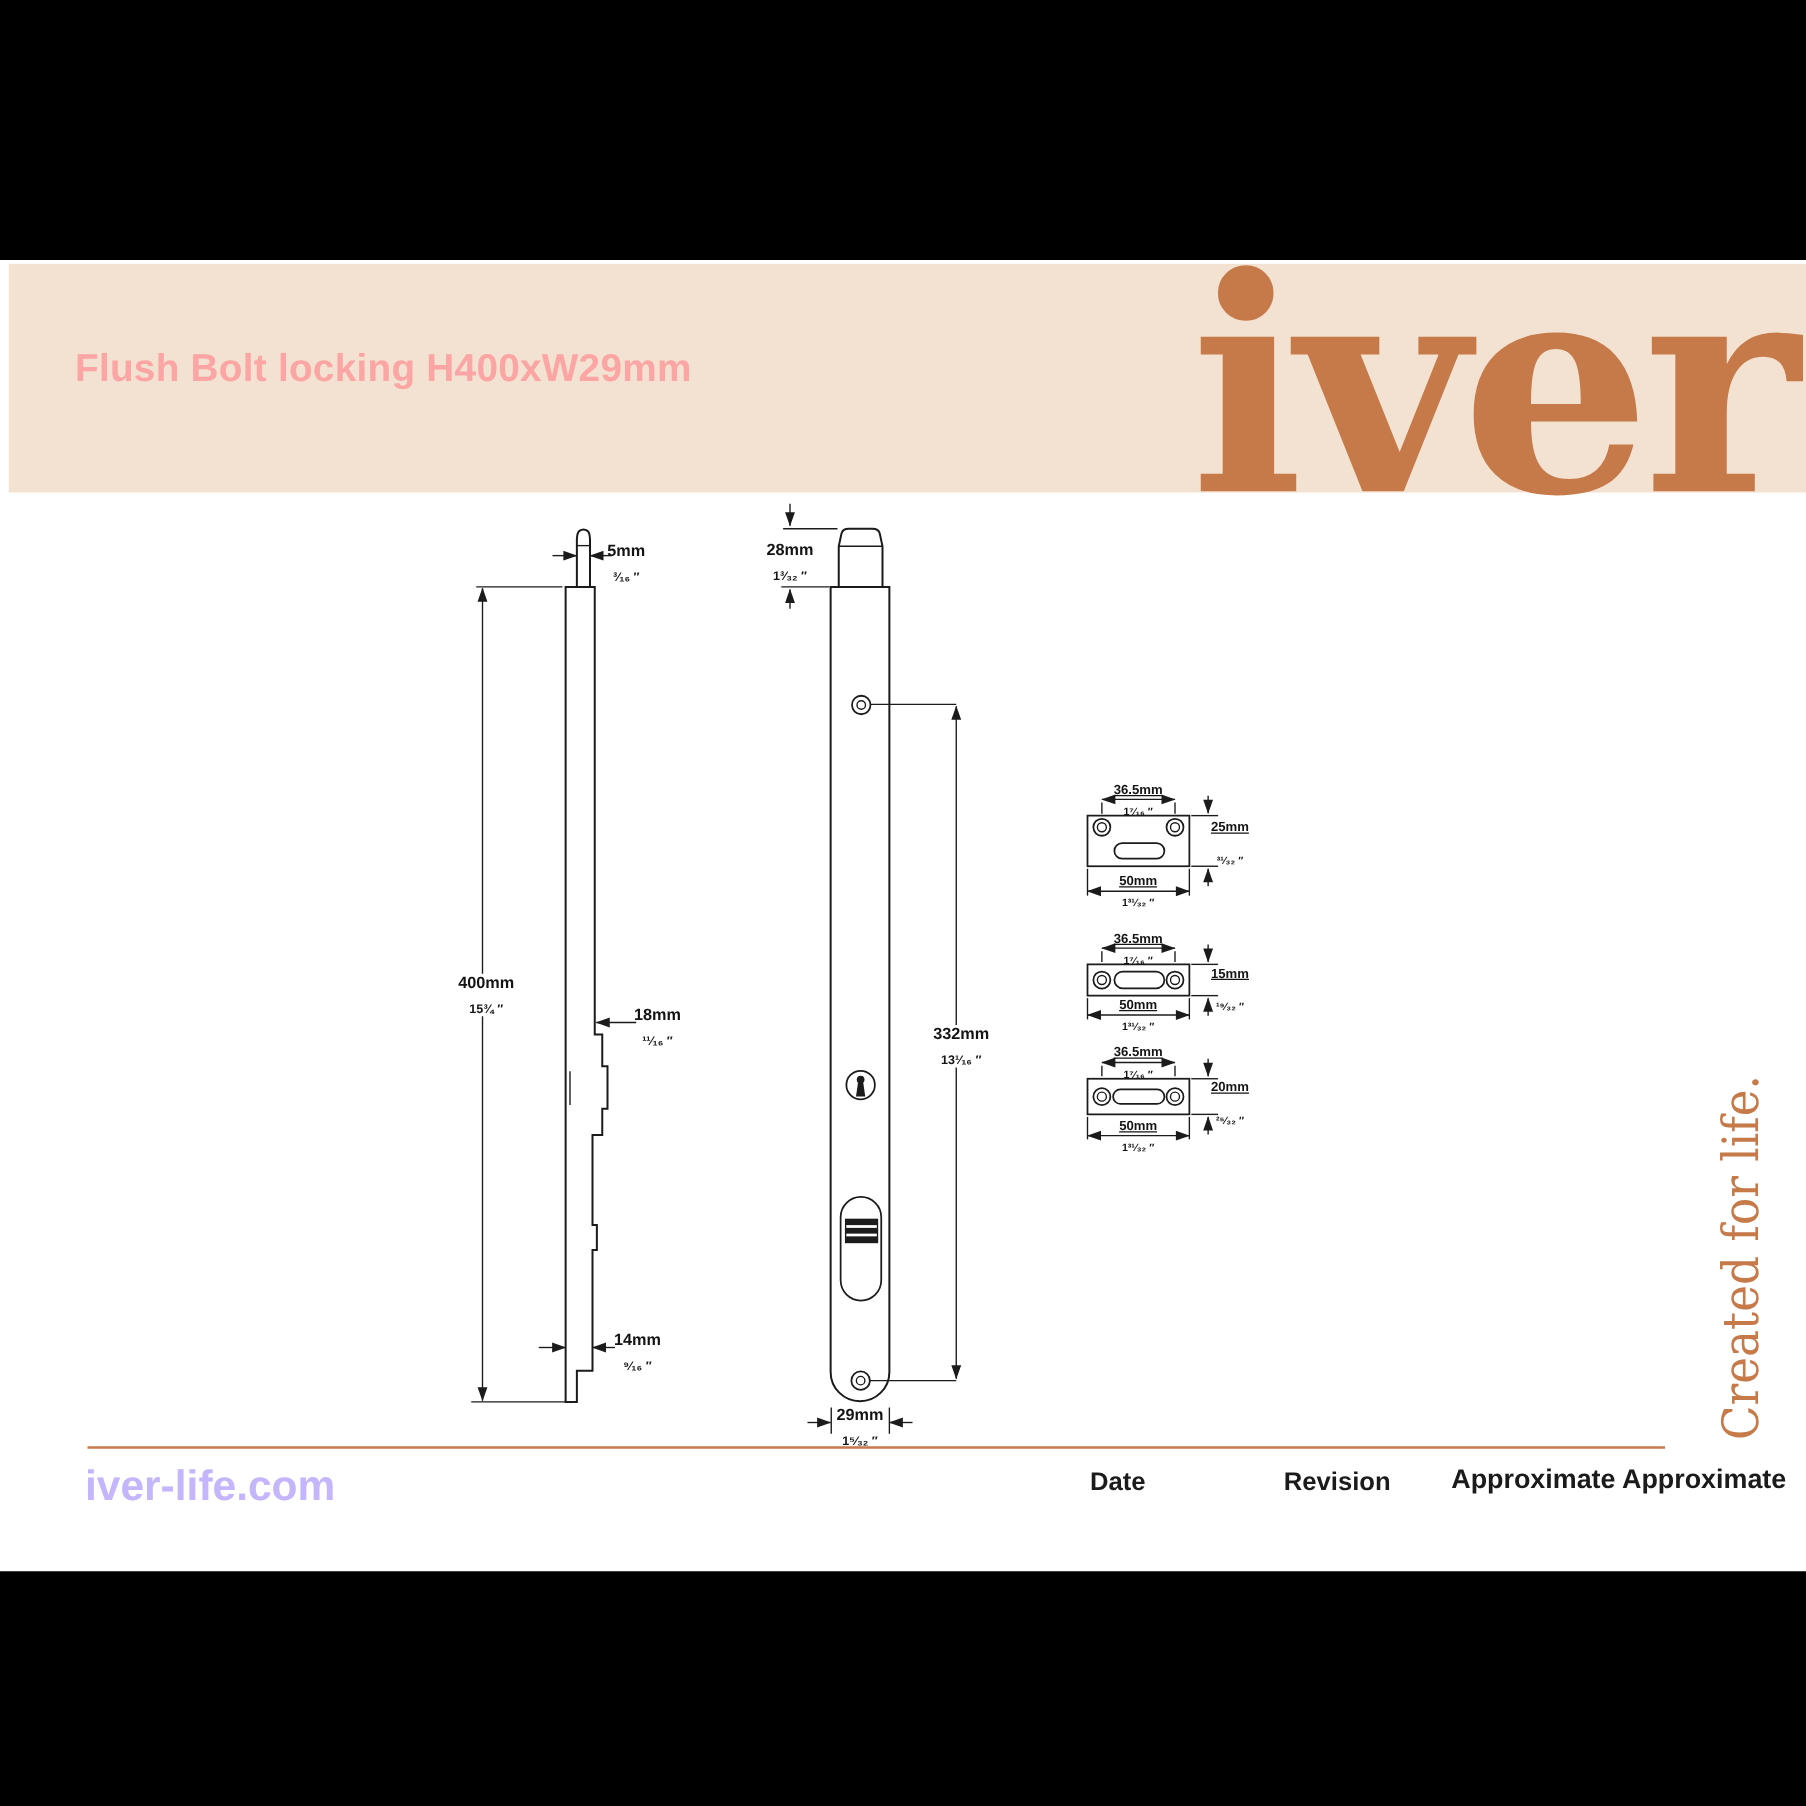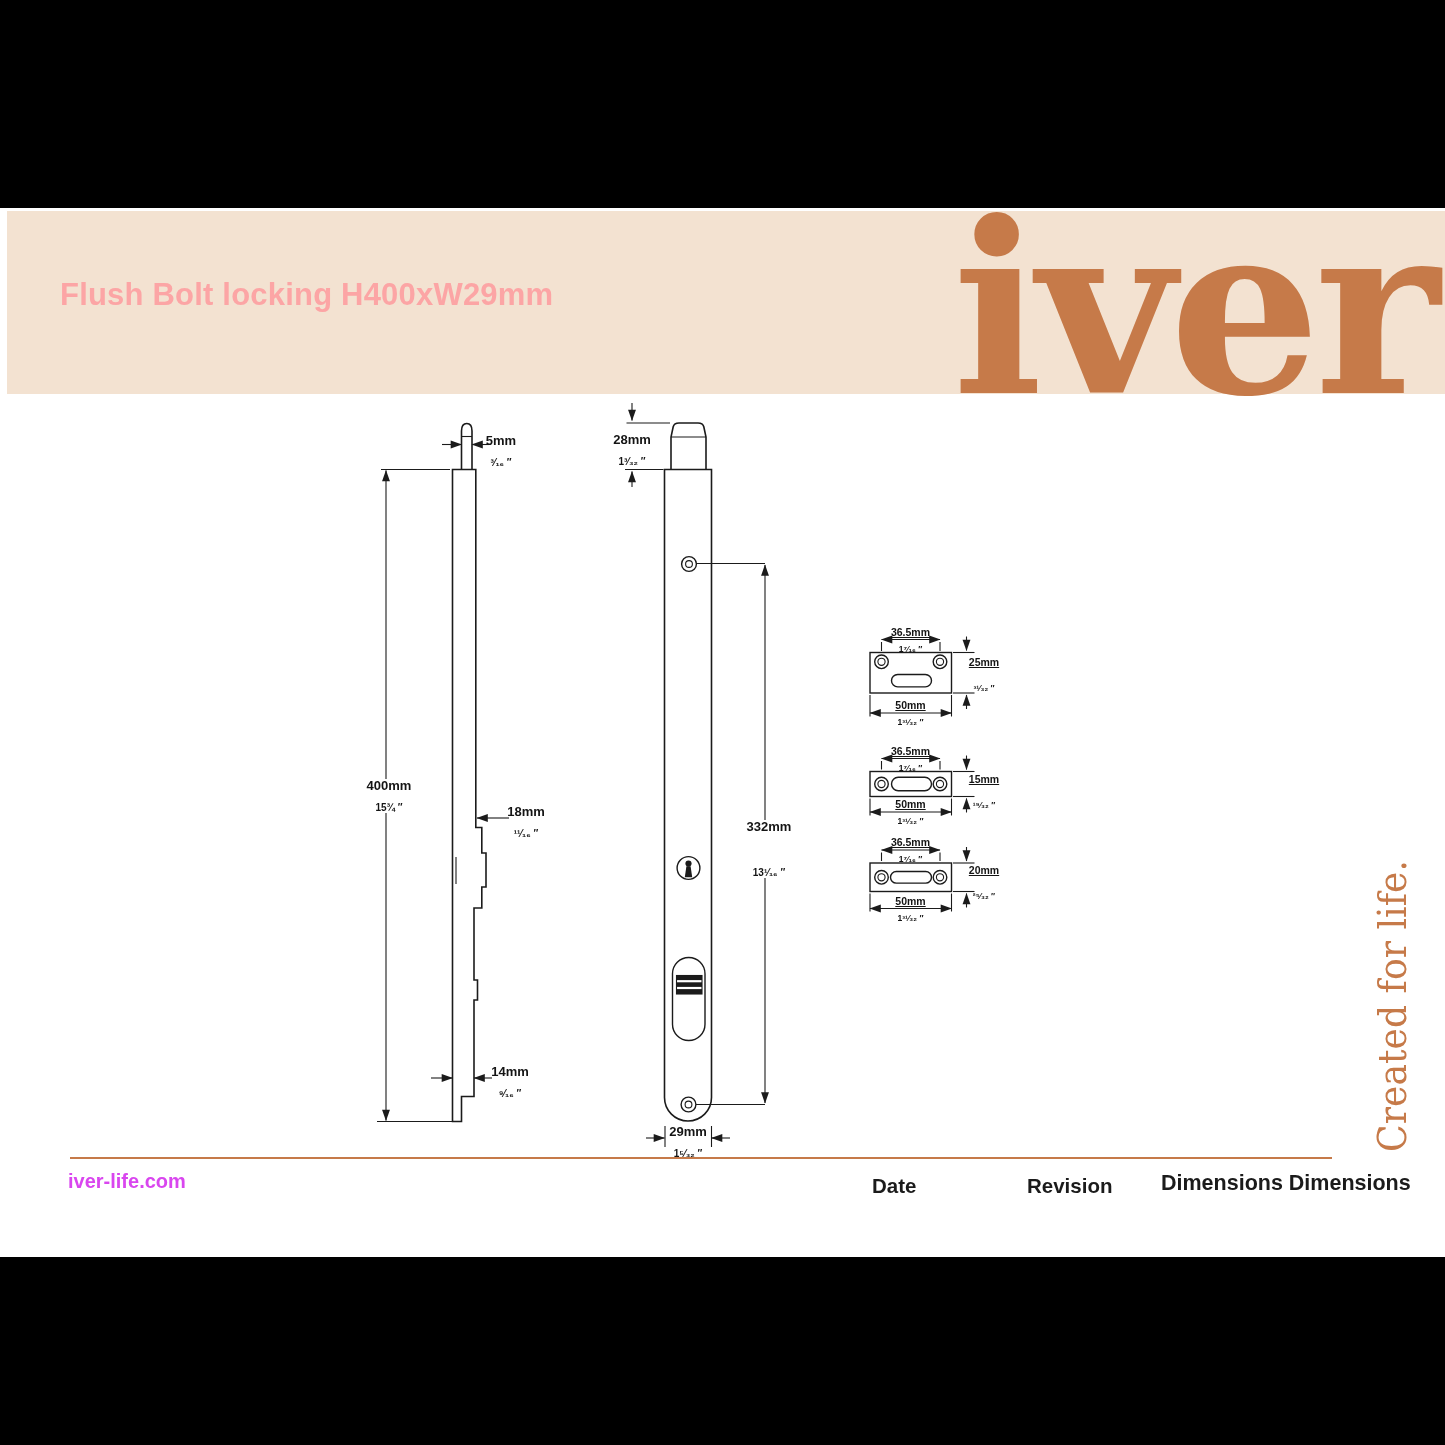--- a/index.html
+++ b/index.html
@@ -24,21 +24,21 @@
   .dim{position:absolute;display:flex;flex-direction:column;align-items:center;
        text-align:center;color:#141414;font-weight:bold;}
   .dim .mm{font-size:13px;line-height:11px;white-space:nowrap;}
   .dim .in{font-size:10px;line-height:9px;margin-top:12px;white-space:nowrap;}
   .pdim .mm{font-size:10.5px;line-height:11px;text-decoration:underline;}
   .pdim .in{font-size:8.5px;line-height:8px;margin-top:16px;}
   .gap .in{margin-top:7px;}
   .mask{background:#fff;padding:1px 3px;}
   
   #rule{position:absolute;left:70px;top:1157px;width:1262px;height:2px;background:#C67A49;}
-  #website{position:absolute;left:68px;top:1170px;font-size:20px;font-weight:bold;color:#d946ef;}
+  #website{position:absolute;left:68px;top:1170px;font-size:34px;font-weight:bold;color:#c4b5fd;}
   .meta{position:absolute;top:1174px;font-size:20.5px;font-weight:bold;color:#1b1b1b;white-space:nowrap;}
   .meta .val{color:#ffffff;margin-left:9px;}
   #note{position:absolute;left:1161px;top:1171px;font-size:21.5px;font-weight:bold;color:#1b1b1b;}
 </style>
 </head>
 <body>
 
 <div id="sheet"></div>
 <div id="band"></div>
 <div id="title">Flush Bolt locking H400xW29mm</div>
@@ -195,21 +195,21 @@
   <span class="in">¹¹⁄₁₆ ″</span>
 </div>
 <div class="dim" style="left:485px;top:1066px;width:50px;">
   <span class="mm">14mm</span>
   <span class="in">⁹⁄₁₆ ″</span>
 </div>
 <div class="dim" style="left:607px;top:434px;width:50px;">
   <span class="mm">28mm</span>
   <span class="in">1³⁄₃₂ ″</span>
 </div>
-<div class="dim mask" style="left:739px;top:820px;width:54px;gap:24px;">
+<div class="dim mask" style="left:739px;top:820px;width:54px;">
   <span class="mm">332mm</span>
   <span class="in">13¹⁄₁₆ ″</span>
 </div>
 <div class="dim" style="left:664px;top:1126px;width:48px;">
   <span class="mm">29mm</span>
   <span class="in">1⁵⁄₃₂ ″</span>
 </div>
 
 <div class="dim pdim gap" style="left:883px;top:627px;width:55px;">
   <span class="mm">36.5mm</span>
@@ -251,13 +251,13 @@
 </div>
 
 <div id="rule"></div>
 <div id="website">iver-life.com</div>
 <div class="meta" style="left:872px;">
   <span>Date</span><span class="val">5/12/2023</span>
 </div>
 <div class="meta" style="left:1027px;">
   <span>Revision</span><span class="val">A</span>
 </div>
-<div id="note">Dimensions Dimensions</div>
+<div id="note">Approximate Approximate</div>
 
 </body></html>

